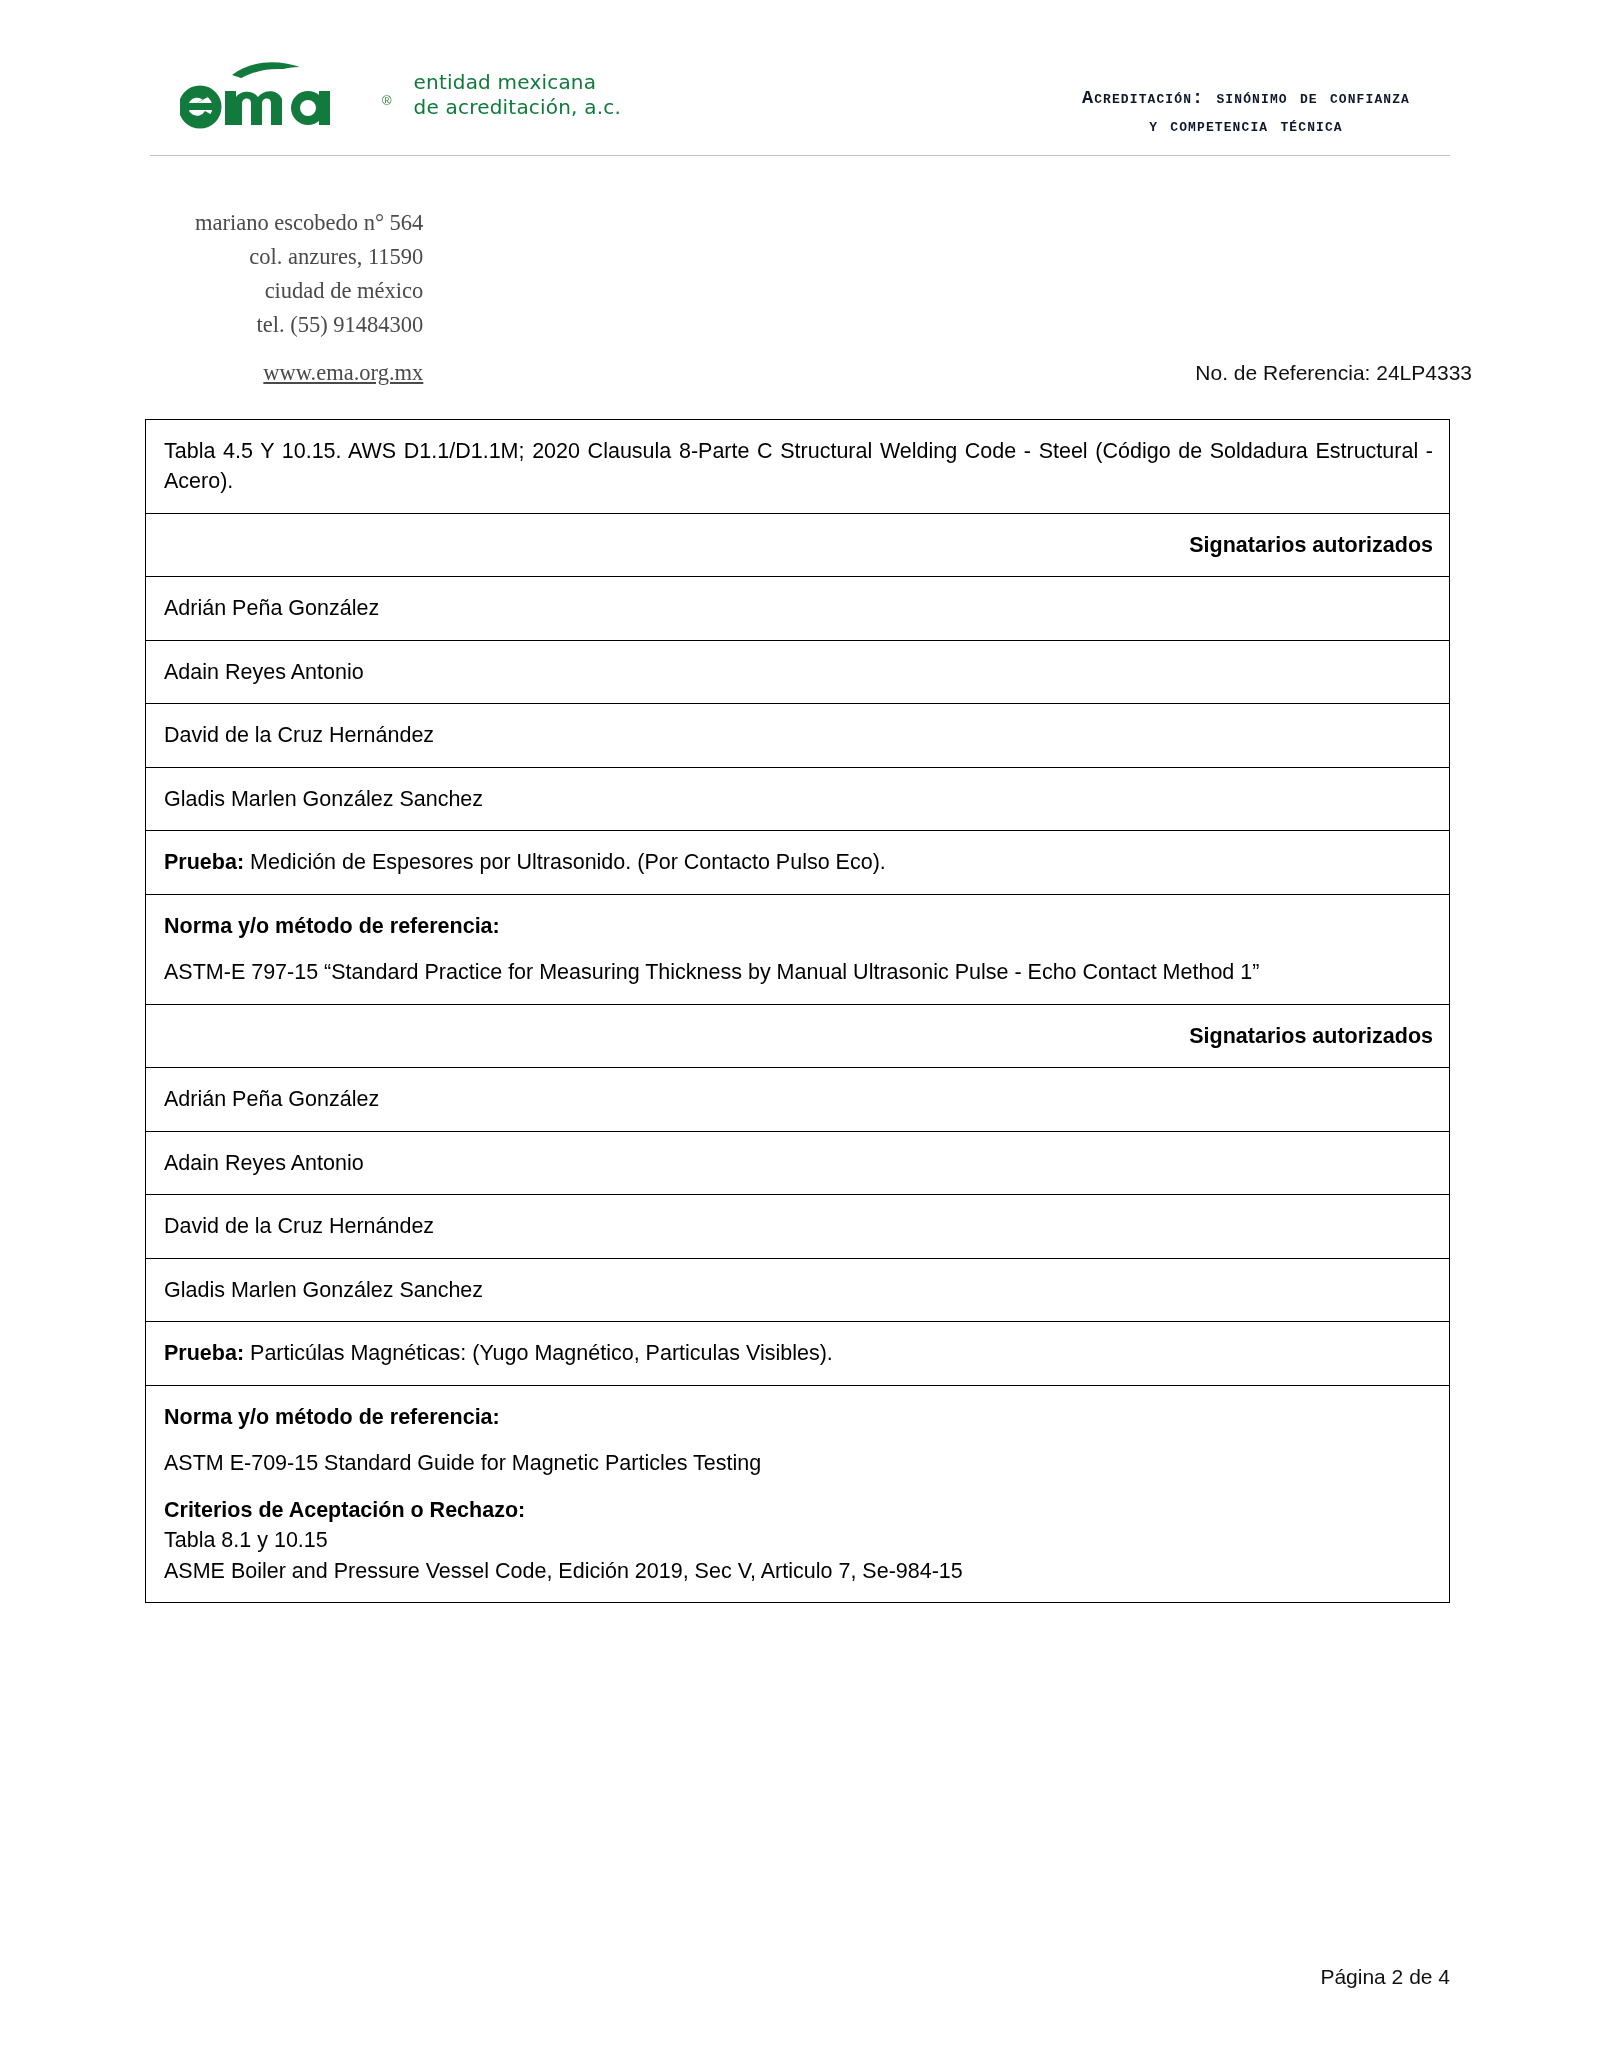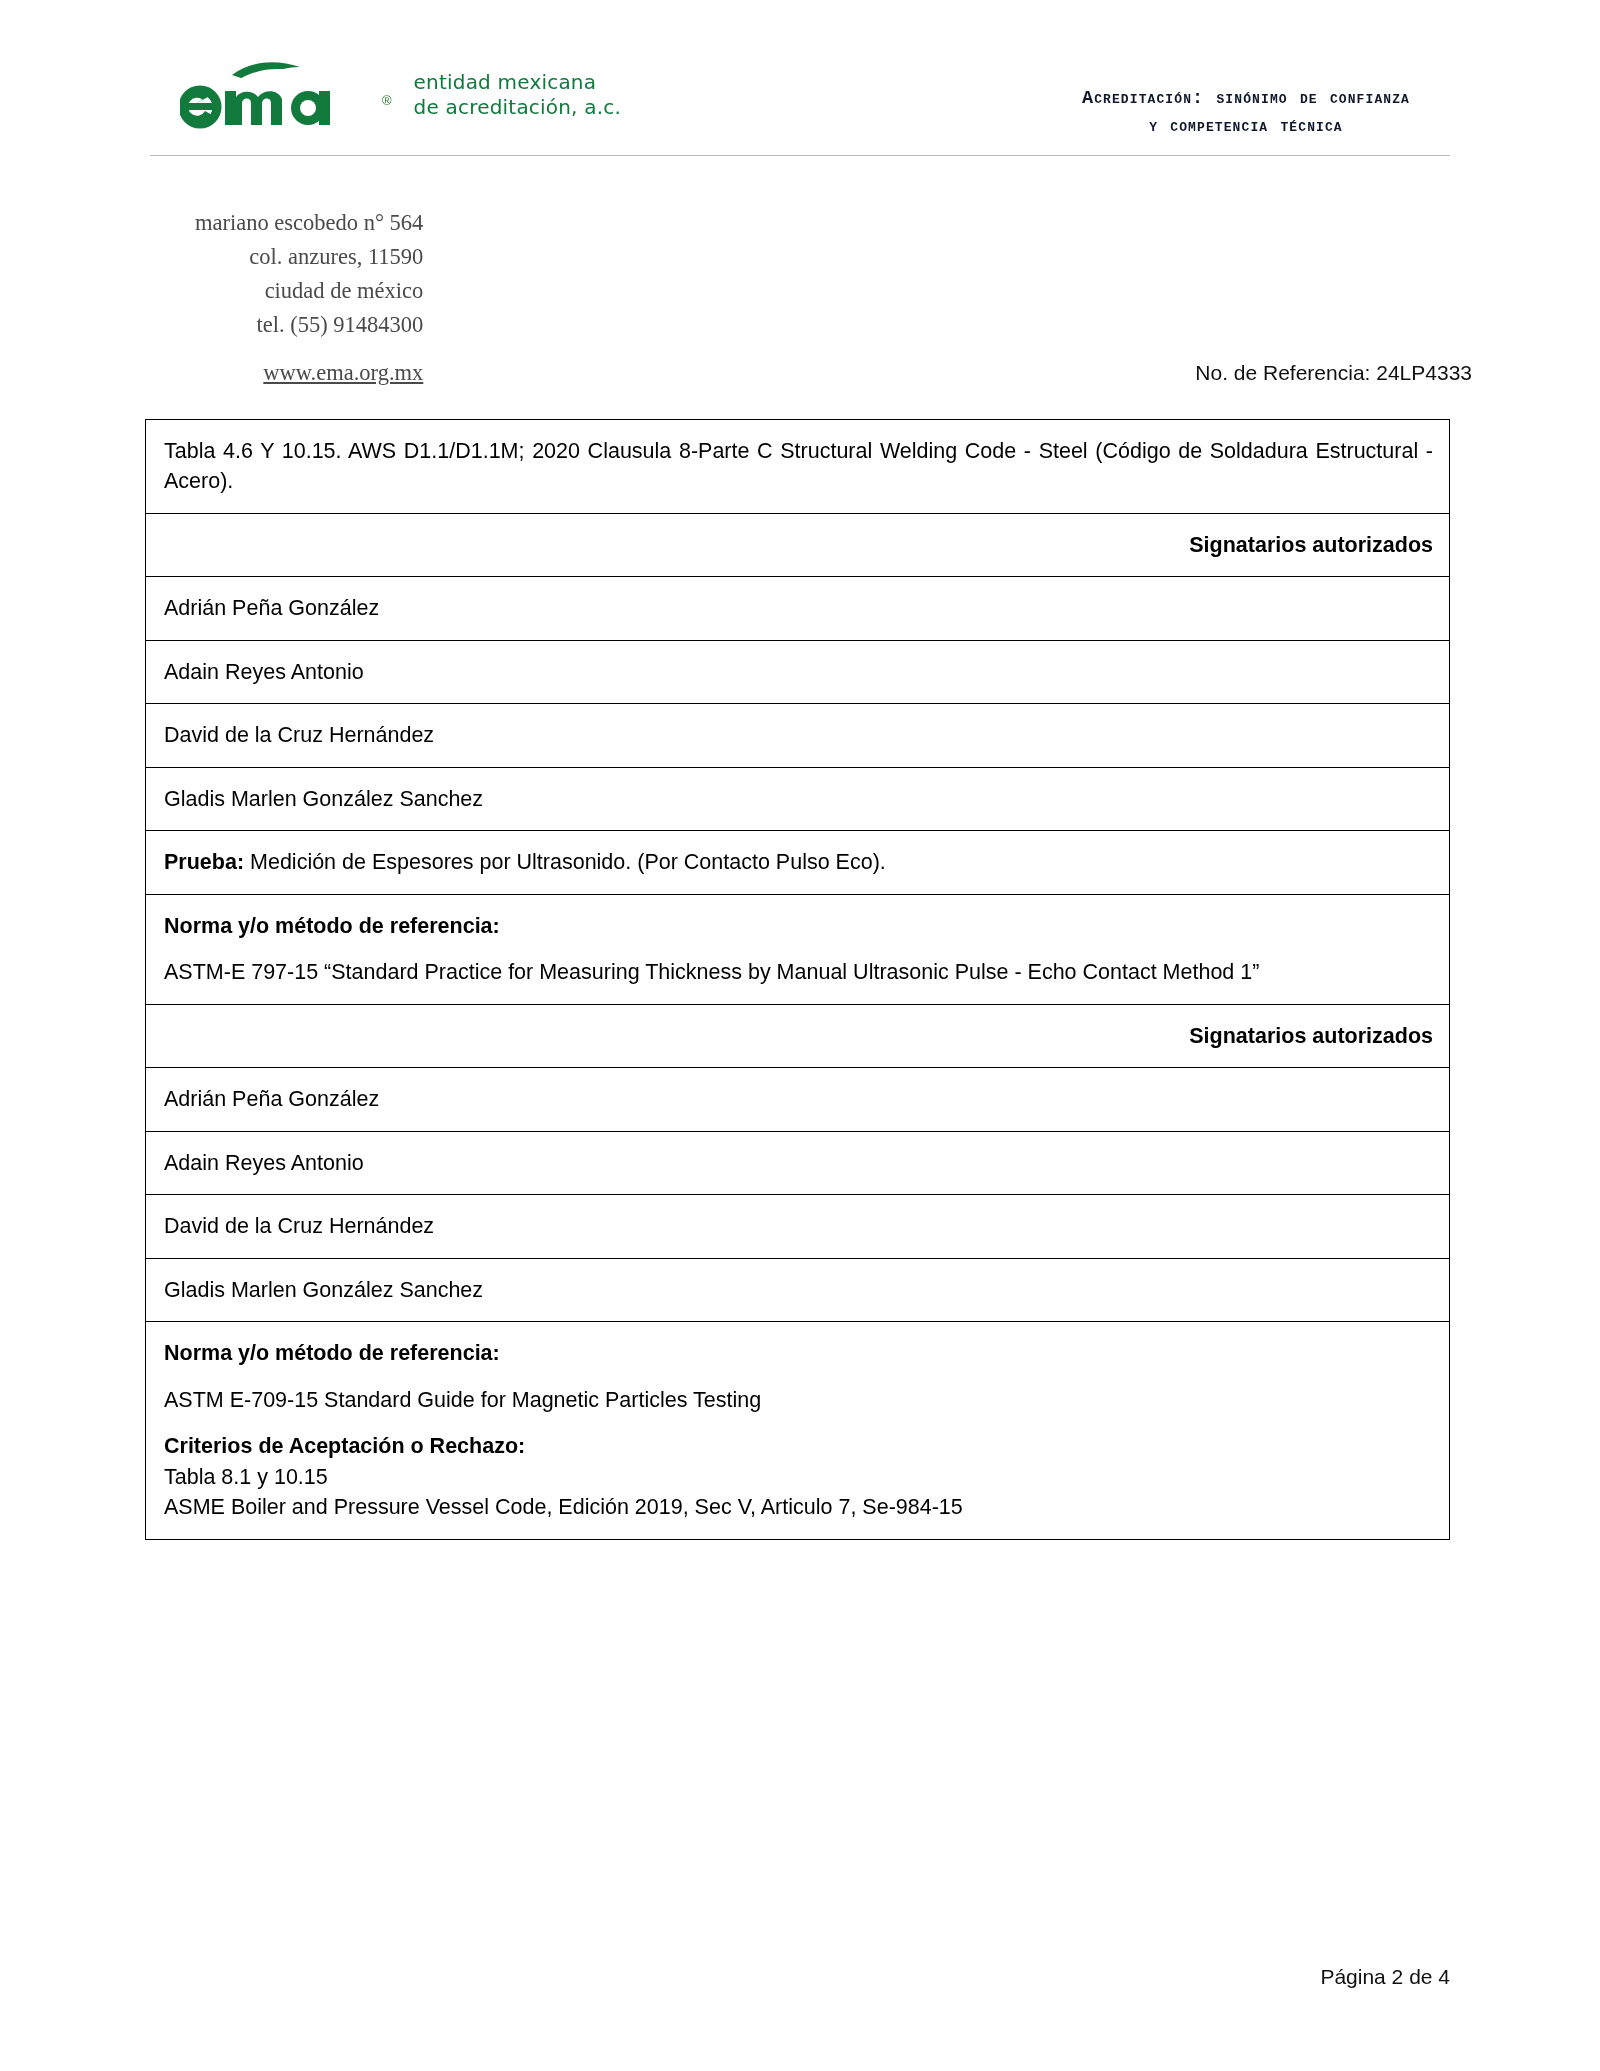--- a/index.html
+++ b/index.html
@@ -184,21 +184,21 @@
 tel. (55) 91484300</span>
       <span class="url">www.ema.org.mx</span>
     </div>
     <div class="refno">No. de Referencia: 24LP4333</div>
   </div>
 
   <div class="tbl-wrap">
     <table class="doc">
       <tbody>
         <tr>
-          <td class="justify">Tabla 4.6 Y 10.15.
+          <td class="justify">Tabla 4.5 Y 10.15.
 AWS D1.1/D1.1M; 2020 Clausula 8-Parte C Structural Welding Code - Steel (Código de Soldadura Estructural -Acero).</td>
         </tr>
         <tr>
           <td class="center">Signatarios autorizados</td>
         </tr>
         <tr>
           <td>Adrián Peña González</td>
         </tr>
         <tr>
           <td>Adain Reyes Antonio</td>
@@ -226,20 +226,23 @@
           <td>Adrián Peña González</td>
         </tr>
         <tr>
           <td>Adain Reyes Antonio</td>
         </tr>
         <tr>
           <td>David de la Cruz Hernández</td>
         </tr>
         <tr>
           <td>Gladis Marlen González Sanchez</td>
+        </tr>
+        <tr>
+          <td><span class="b">Prueba:</span><span> Particúlas Magnéticas: (Yugo Magnético, Particulas Visibles).</span></td>
         </tr>
         <tr>
           <td class="tall">
             <span class="b nl">Norma y/o método de referencia:</span>
             <span class="blockgap"></span>
             <span class="nl">ASTM E-709-15 Standard Guide for Magnetic Particles Testing</span>
             <span class="blockgap"></span>
             <span class="b nl">Criterios de Aceptación o Rechazo:</span>
             <span class="nl" style="white-space: pre-line;">Tabla 8.1 y 10.15
 ASME Boiler and Pressure Vessel Code, Edición 2019, Sec V, Articulo 7, Se-984-15</span>

